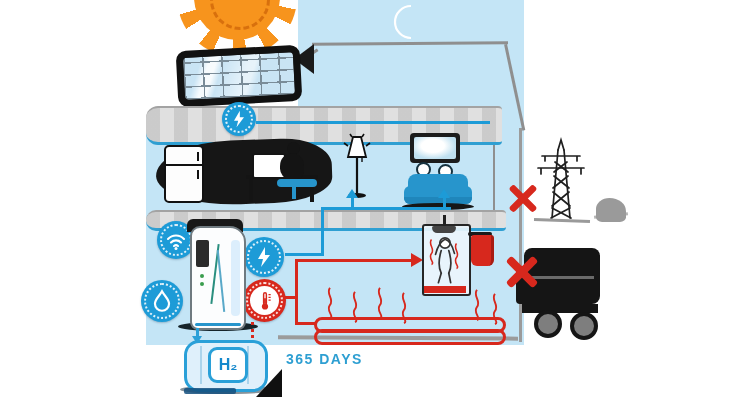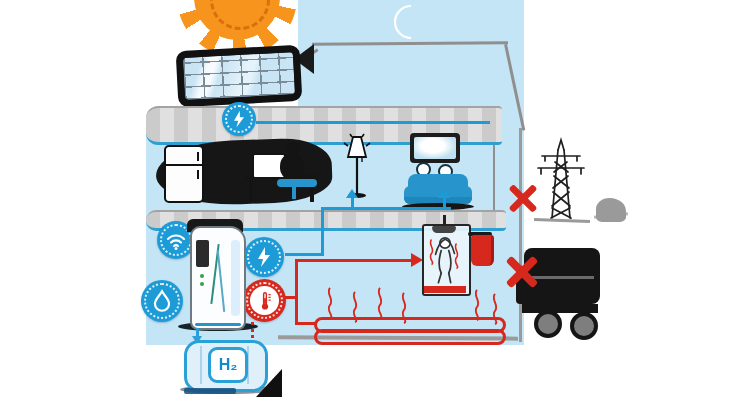--- a/index.html
+++ b/index.html
@@ -250,14 +250,15 @@
 
   <div class="abs" style="left:180px;top:385px;width:96px;height:9px;background:rgba(16,40,56,.5);border-radius:50%;"></div>
   <div class="abs" style="left:256px;top:369px;width:26px;height:28px;background:#101010;clip-path:polygon(100% 0,100% 100%,0 100%);"></div>
   <div class="abs" style="left:184px;top:340px;width:78px;height:46px;background:#dff0fb;border:3.5px solid #2aa0d8;border-radius:15px;">
     <div class="abs" style="left:13px;top:3px;height:38px;border-left:2px solid #aad4ec;"></div>
     <div class="abs" style="left:60px;top:3px;height:38px;border-left:2px solid #aad4ec;"></div>
   </div>
   <div class="abs h2label" style="left:208px;top:347px;width:34px;height:30px;">H₂</div>
   <div class="abs" style="left:184px;top:388px;width:52px;height:6px;background:#134f7e;border-radius:2px;opacity:.85;"></div>
 
+  <div class="abs caption1" style="left:286px;top:351px;">365 DAYS</div>
 
 </div>
 
 </body></html>

